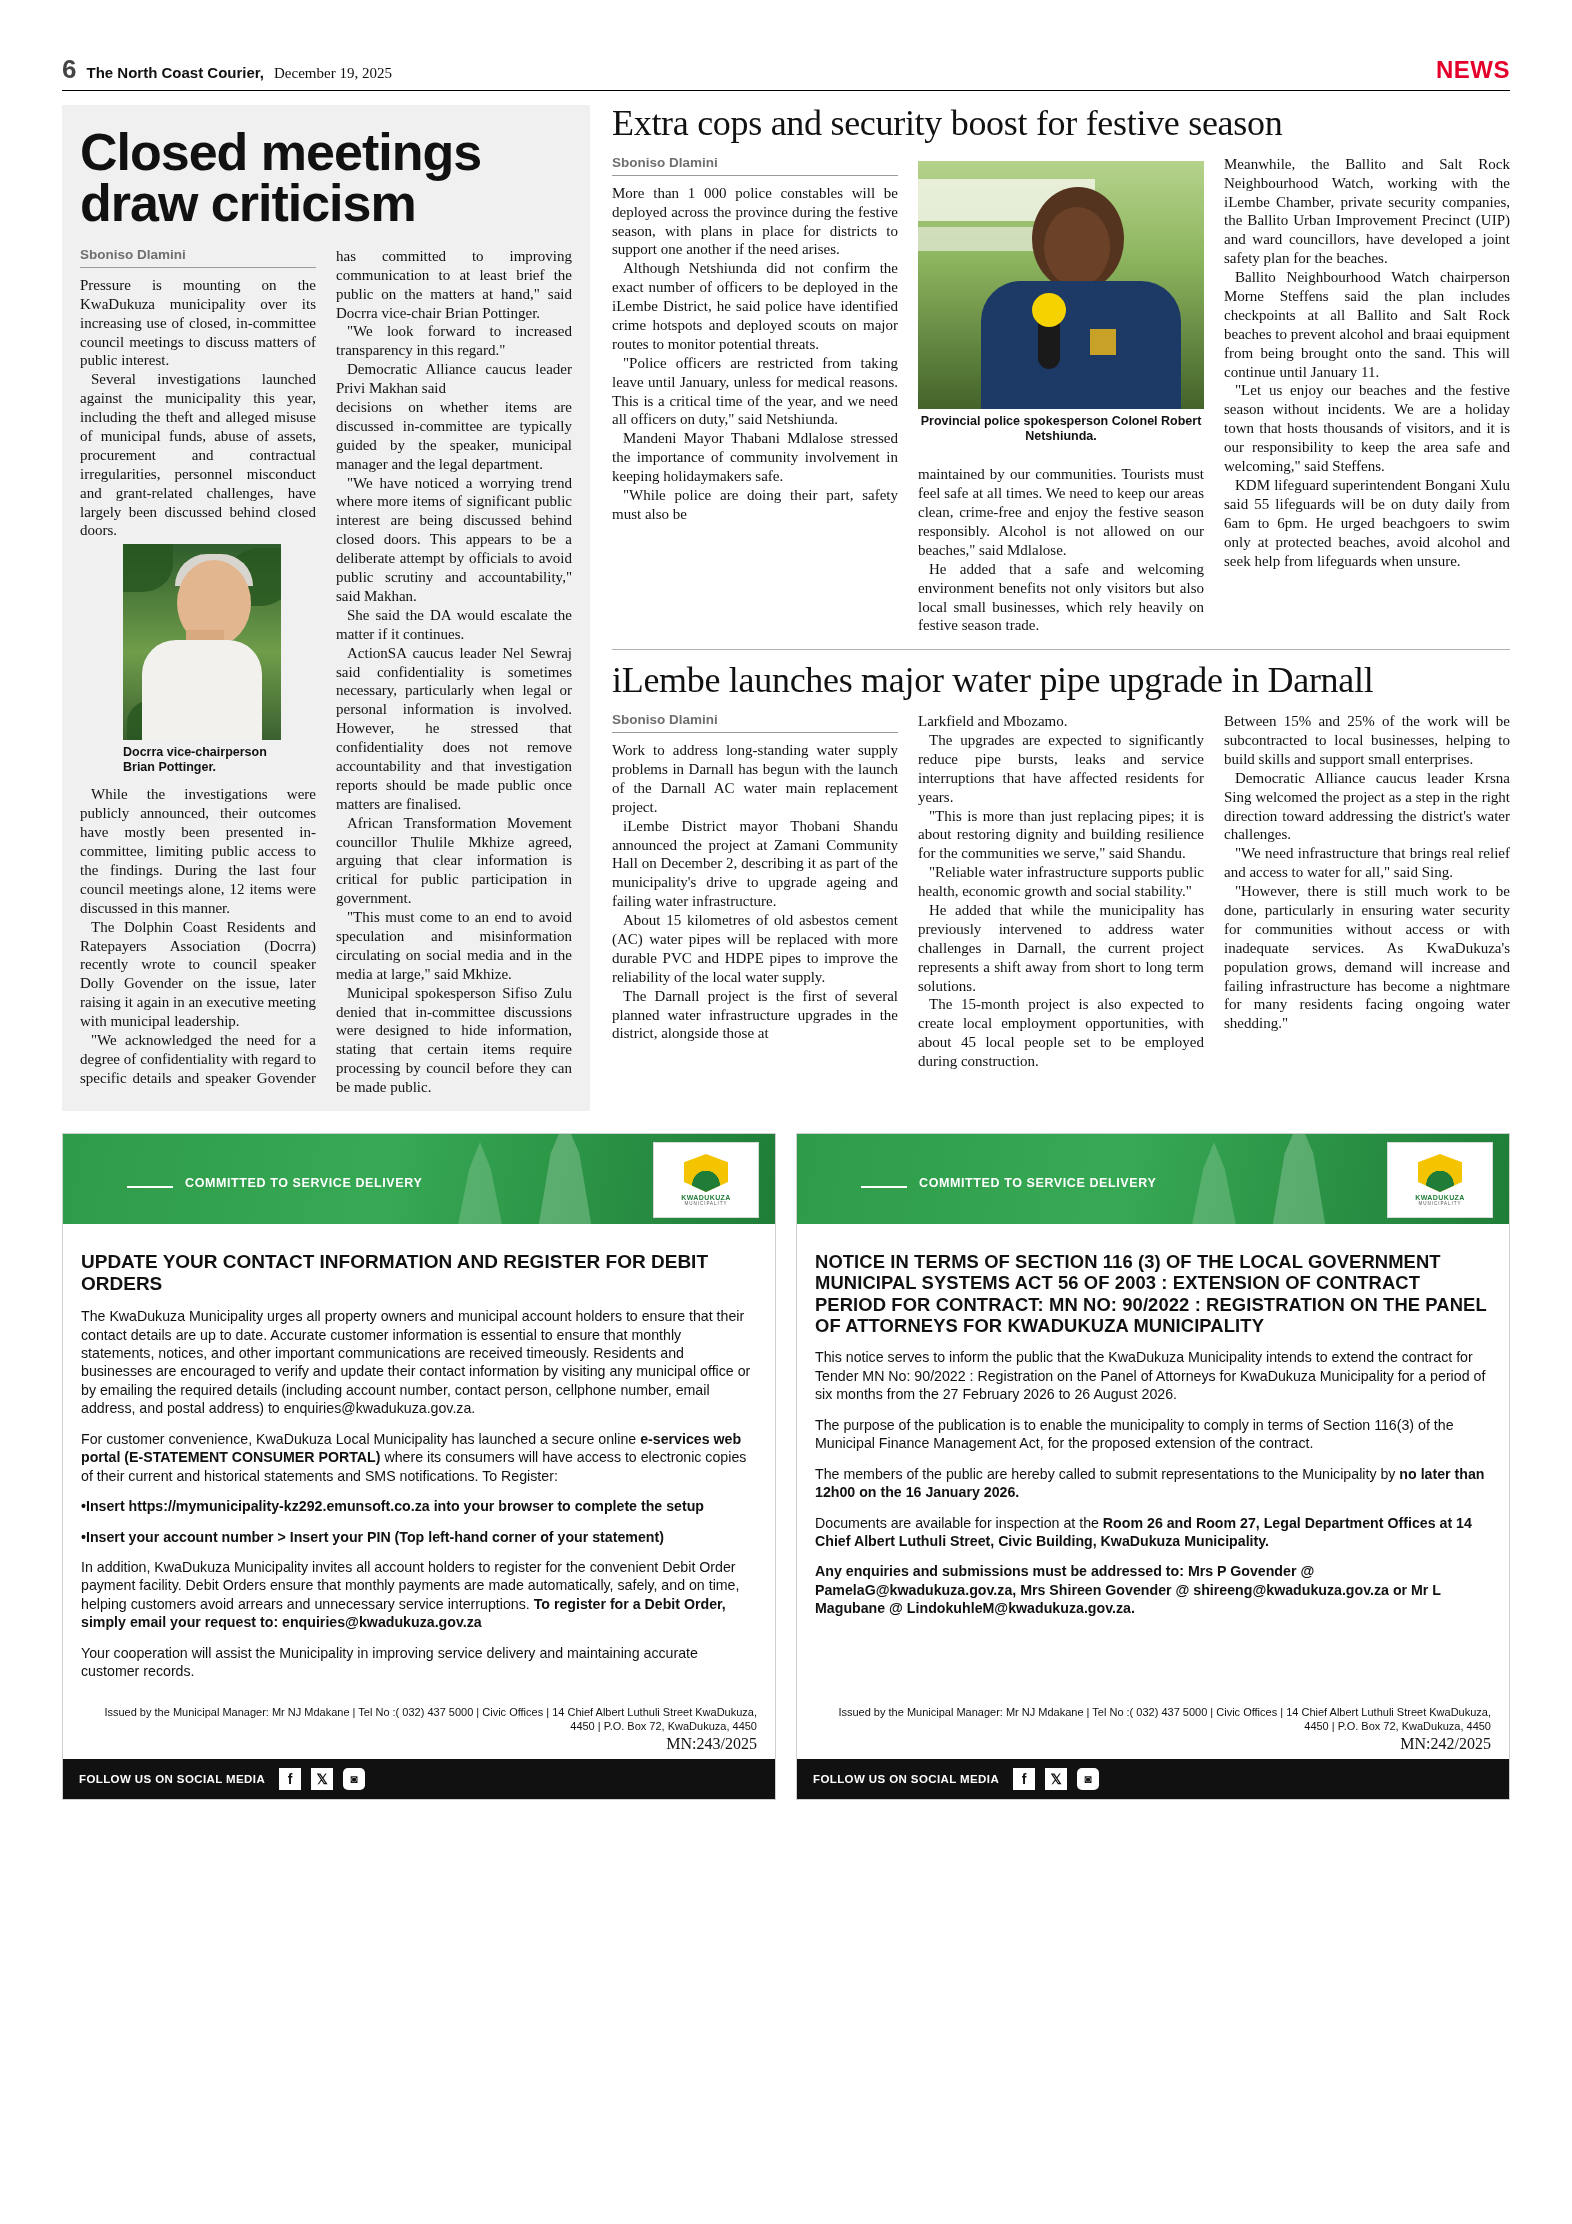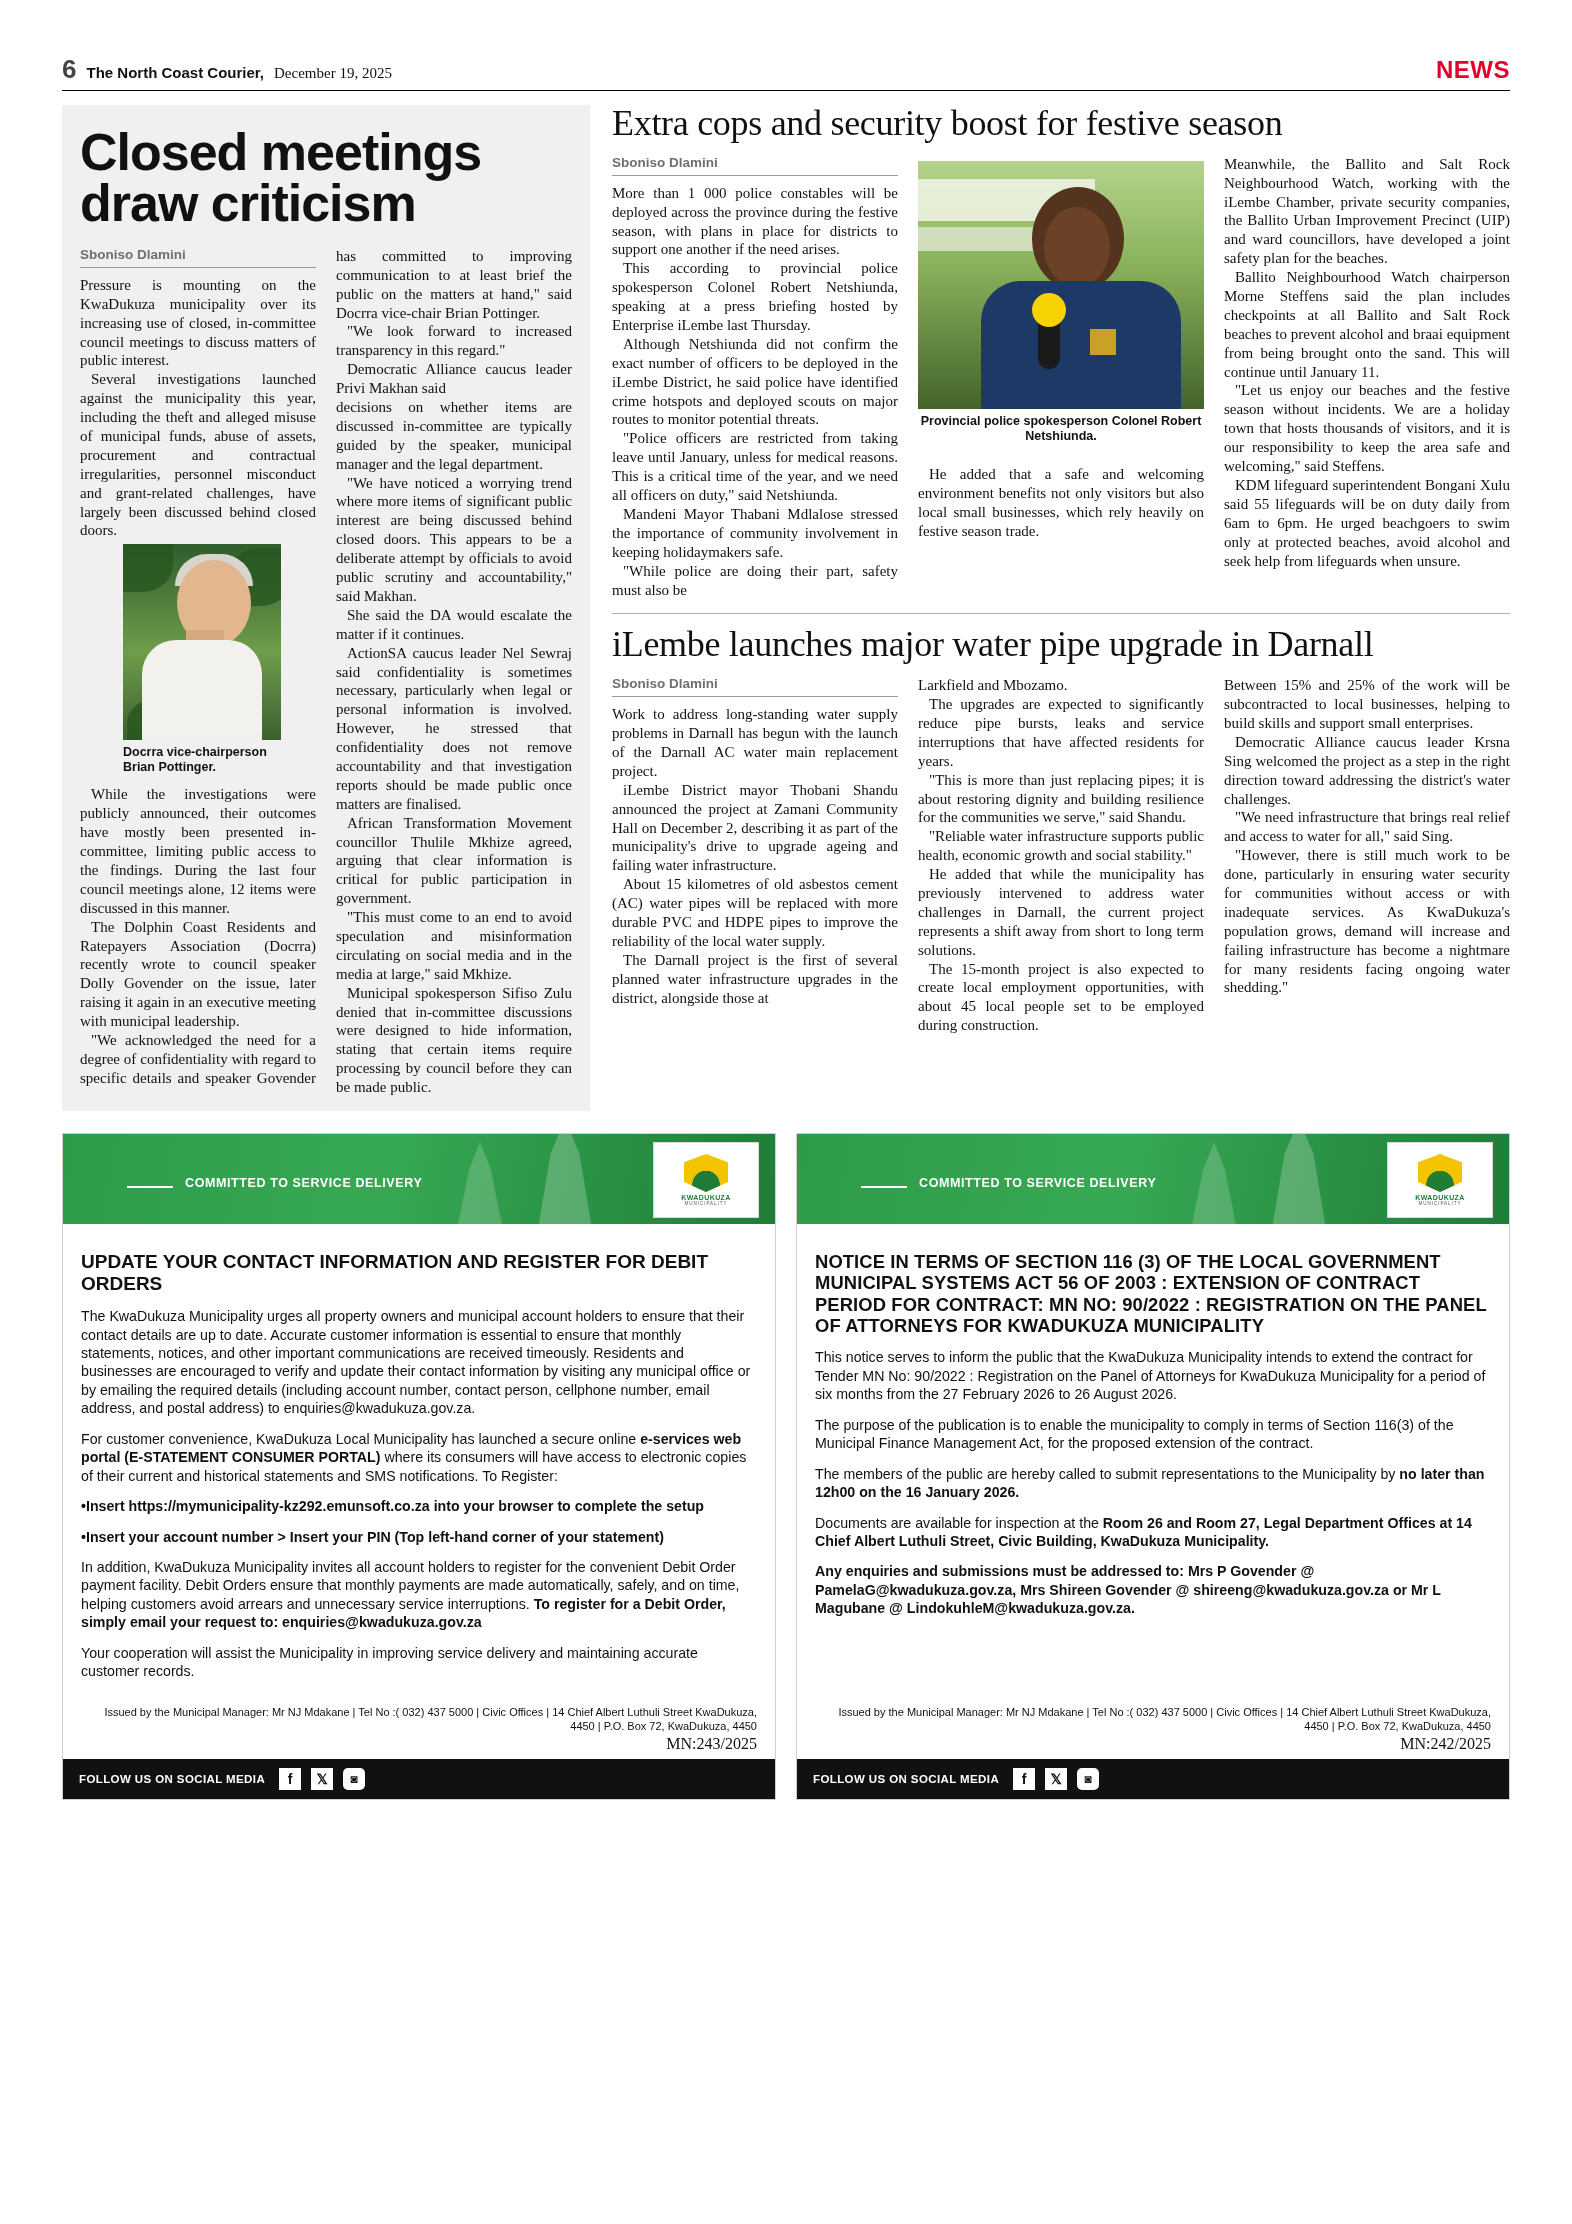--- a/index.html
+++ b/index.html
@@ -163,41 +163,41 @@
     </div>
 
     <div class="right-col">
 
       <div>
         <h2 class="sub-headline">Extra cops and security boost for festive season</h2>
         <div style="display:flex; gap:20px;">
           <div style="width:286px;">
             <div class="byline">Sboniso Dlamini</div>
             <p class="body first">More than 1 000 police constables will be deployed across the province during the festive season, with plans in place for districts to support one another if the need arises.</p>
-            <p class="body">This according to provincial police spokesperson Colonel Robert Netshiunda, speaking at a press briefing hosted by Enterprise iLembe last Thursday.</p>
             <p class="body">Although Netshiunda did not confirm the exact number of officers to be deployed in the iLembe District, he said police have identified crime hotspots and deployed scouts on major routes to monitor potential threats.</p>
             <p class="body">"Police officers are restricted from taking leave until January, unless for medical reasons. This is a critical time of the year, and we need all officers on duty," said Netshiunda.</p>
             <p class="body">Mandeni Mayor Thabani Mdlalose stressed the importance of community involvement in keeping holidaymakers safe.</p>
             <p class="body">"While police are doing their part, safety must also be</p>
           </div>
           <div style="width:286px;">
             <div class="photo-wrap">
               <div class="img-police">
                 <div class="sky"></div>
                 <div class="banner"></div>
                 <div class="banner2"></div>
                 <div class="head"></div>
                 <div class="face"></div>
                 <div class="body"></div>
                 <div class="mic"></div>
                 <div class="mictop"></div>
                 <div class="badge"></div>
               </div>
               <div class="caption">Provincial police spokesperson Colonel Robert Netshiunda.</div>
             </div>
+            <p class="body first">maintained by our communities. Tourists must feel safe at all times. We need to keep our areas clean, crime-free and enjoy the festive season responsibly. Alcohol is not allowed on our beaches," said Mdlalose.</p>
             <p class="body">He added that a safe and welcoming environment benefits not only visitors but also local small businesses, which rely heavily on festive season trade.</p>
           </div>
           <div style="width:286px;">
             <p class="body first">Meanwhile, the Ballito and Salt Rock Neighbourhood Watch, working with the iLembe Chamber, private security companies, the Ballito Urban Improvement Precinct (UIP) and ward councillors, have developed a joint safety plan for the beaches.</p>
             <p class="body">Ballito Neighbourhood Watch chairperson Morne Steffens said the plan includes checkpoints at all Ballito and Salt Rock beaches to prevent alcohol and braai equipment from being brought onto the sand. This will continue until January 11.</p>
             <p class="body">"Let us enjoy our beaches and the festive season without incidents. We are a holiday town that hosts thousands of visitors, and it is our responsibility to keep the area safe and welcoming," said Steffens.</p>
             <p class="body">KDM lifeguard superintendent Bongani Xulu said 55 lifeguards will be on duty daily from 6am to 6pm. He urged beachgoers to swim only at protected beaches, avoid alcohol and seek help from lifeguards when unsure.</p>
           </div>
         </div>
       </div>

